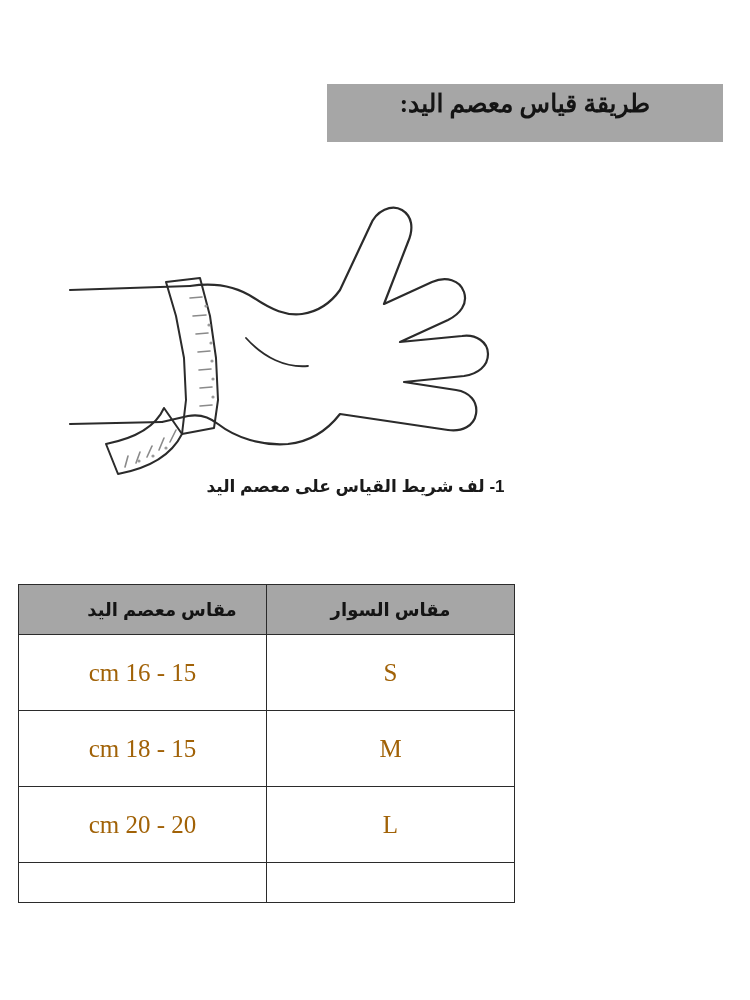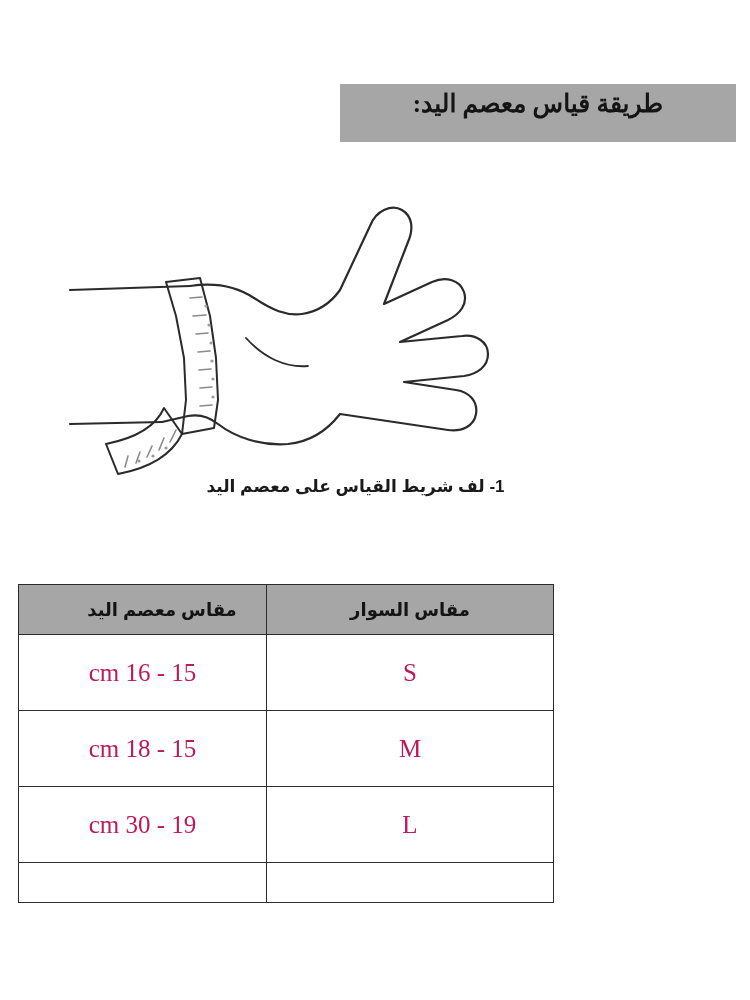--- a/index.html
+++ b/index.html
@@ -13,21 +13,21 @@
     position: relative;
     font-family: "Liberation Serif", "DejaVu Serif", serif;
     color: #1a1a1a;
     overflow: hidden;
   }
 
   
   .title-banner {
     position: absolute;
     top: 84px;
-    left: 340px;
+    left: 327px;
     width: 396px;
     height: 58px;
     background: #a6a6a6;
     display: flex;
     align-items: center;
     justify-content: center;
     box-sizing: border-box;
     padding-bottom: 20px;
   }
   .title-banner .title-text {
@@ -95,29 +95,29 @@
     height: 50px;
     font-size: 18px;
     font-weight: bold;
     color: #141414;
     font-family: "Liberation Sans", "DejaVu Sans", sans-serif;
   }
   .size-table tbody td {
     height: 76px;
     font-size: 25px;
     font-weight: normal;
-    color: #be185d;
+    color: #a16207;
     background: #ffffff;
     font-family: "Liberation Serif", "DejaVu Serif", serif;
   }
   .size-table tbody tr:last-child td {
     height: 40px;
     border-bottom: 1px solid #2b2b2b;
   }
-  .col-size { width: 287px; }
+  .col-size { width: 248px; }
   .col-wrist { width: 248px; padding-left: 40px; }
 </style>
 </head>
 <body>
 
 <div class="title-banner">
   <span class="title-text">طريقة قياس معصم اليد:</span>
 </div>
 
 <div class="illustration">
@@ -208,20 +208,20 @@
     <tr>
       <td>S</td>
       <td>15 - 16 cm</td>
     </tr>
     <tr>
       <td>M</td>
       <td>15 - 18 cm</td>
     </tr>
     <tr>
       <td>L</td>
-      <td>19 - 30 cm</td>
+      <td>20 - 20 cm</td>
     </tr>
     <tr>
       <td></td>
       <td></td>
     </tr>
   </tbody>
 </table>
 
 </body></html>

